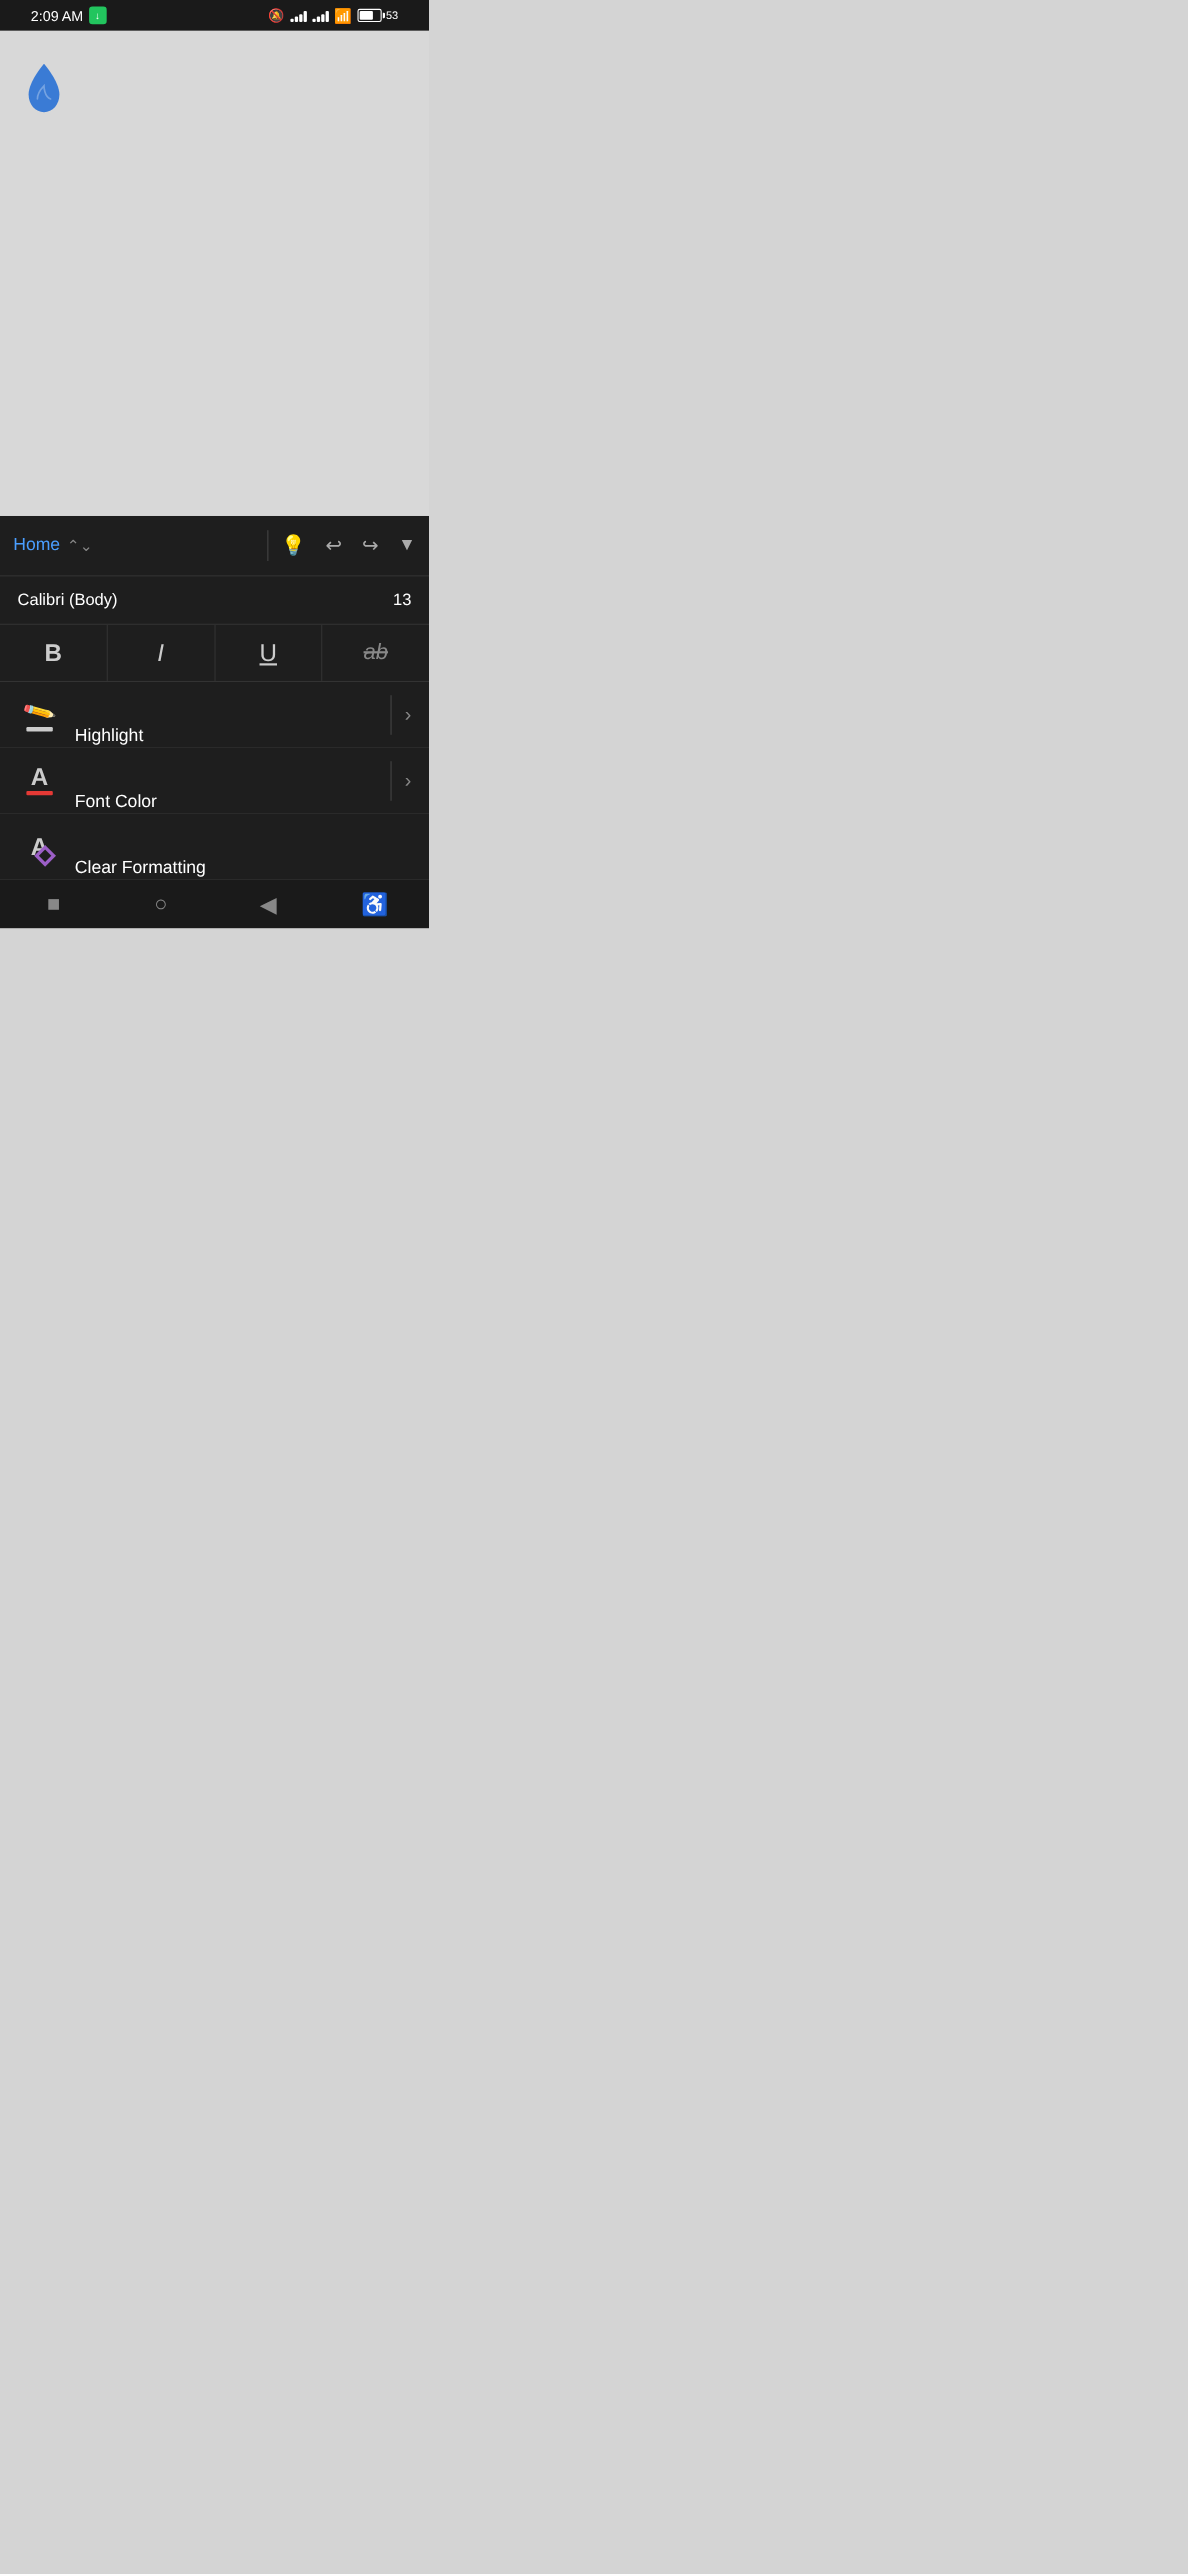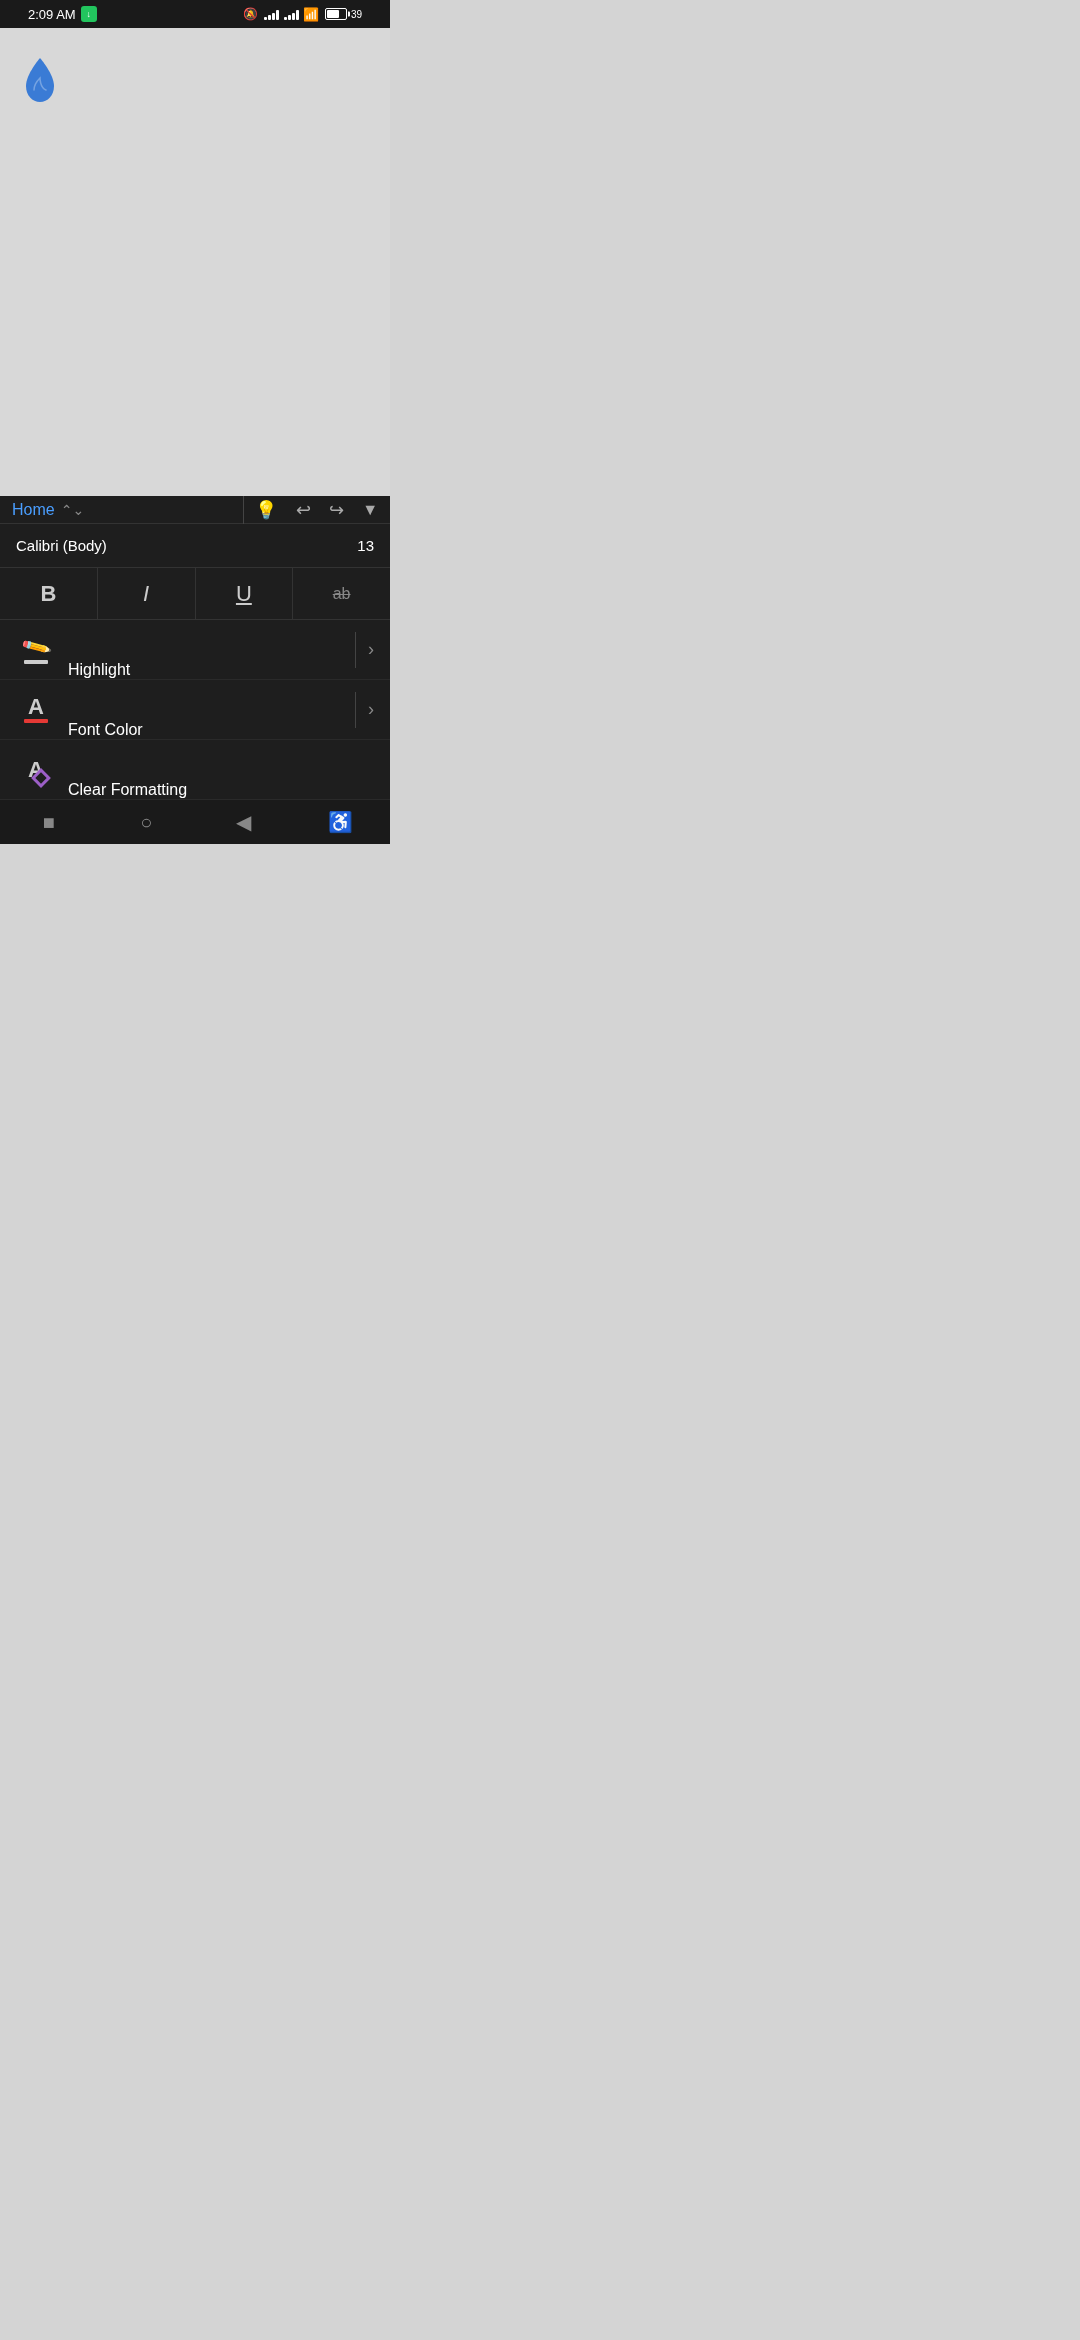--- a/index.html
+++ b/index.html
@@ -123,21 +123,21 @@
     
     .toolbar-container {
       background: #1e1e1e;
       flex-shrink: 0;
     }
 
     
     .tab-bar {
       display: flex;
       align-items: center;
-      height: 28px;
+      height: 55px;
       border-bottom: 1px solid #333333;
       padding: 0 12px;
     }
 
     .tab-home {
       color: #4a9eff;
       font-size: 16px;
       font-weight: 500;
       margin-right: 6px;
     }
@@ -227,22 +227,23 @@
       font-size: 22px;
     }
 
     .format-btn-underline {
       text-decoration: underline;
       font-size: 22px;
     }
 
     .format-btn-strikethrough {
       text-decoration: line-through;
-      font-size: 16px;
+      font-size: 20px;
       color: #888;
+      font-style: italic;
     }
 
     
     .menu-item {
       display: flex;
       align-items: center;
       height: 60px;
       padding: 0 16px;
       border-bottom: 1px solid #2a2a2a;
       cursor: pointer;
@@ -414,21 +415,21 @@
       <div class="signal-bar" style="height:7px;"></div>
       <div class="signal-bar" style="height:10px;"></div>
     </div>
 
     <span class="wifi-icon">📶</span>
 
     <div style="display:flex;align-items:center;gap:2px;">
       <div class="battery">
         <div class="battery-fill"></div>
       </div>
-      <span class="battery-text">39</span>
+      <span class="battery-text">53</span>
     </div>
   </div>
 </div>
 
 <div class="document-area">
 
   <div class="droplet-icon">
     <svg class="droplet-svg" viewBox="0 0 36 48" fill="none" xmlns="http://www.w3.org/2000/svg">
       <path d="M18 2 C18 2, 4 18, 4 30 C4 39.4 10.3 46 18 46 C25.7 46 32 39.4 32 30 C32 18, 18 2, 18 2Z" fill="#3a7bd5"></path>
       <path d="M12 34 C12 28, 16 24, 18 22 C18 22, 18 32, 24 34" stroke="rgba(255,255,255,0.3)" stroke-width="1.5" fill="none" stroke-linecap="round"></path>

